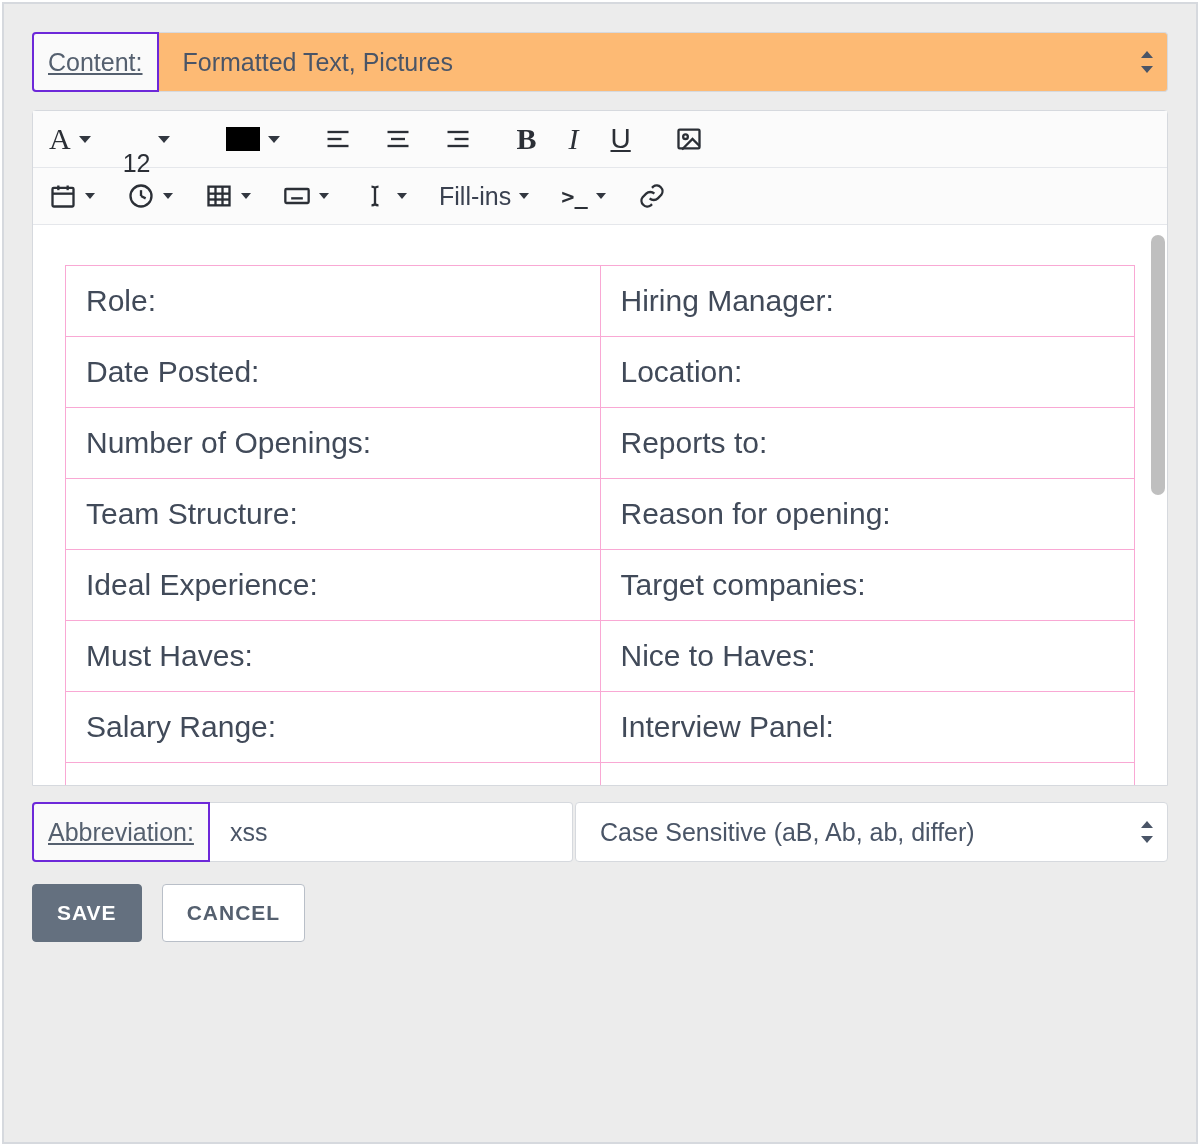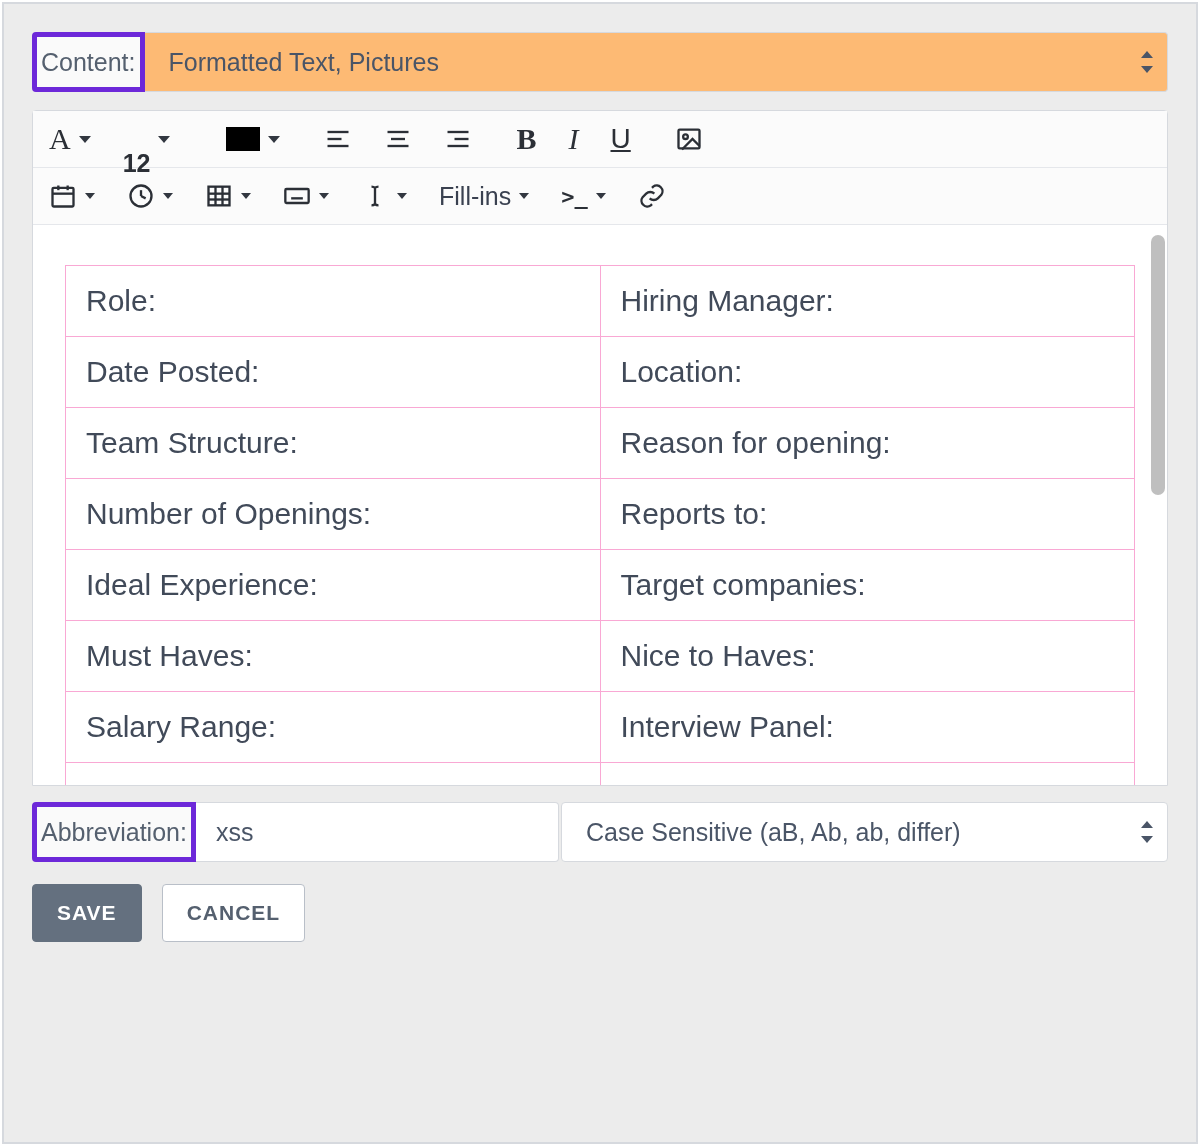--- a/index.html
+++ b/index.html
@@ -16,28 +16,29 @@
     margin: 2px;
     background: #ececec;
     padding: 28px;
     position: relative;
   }
 
   
   .row { display: flex; align-items: stretch; }
   .field-label {
     background: #fafafa;
-    border: 5px solid #6d28d9;
+    border: 2px solid #6d28d9;
     border-radius: 4px 0 0 4px;
-    padding: 0 4px;
+    padding: 0 14px;
     font-size: 25px;
     color: #55606f;
     display: flex;
     align-items: center;
     height: 60px;
+    text-decoration: underline;
   }
   .content-select {
     flex: 1;
     height: 60px;
     border: 1px solid #d6d9de;
     border-left: none;
     border-radius: 0 4px 4px 0;
     background: #fdba74;
     position: relative;
     display: flex;
@@ -210,21 +211,21 @@
   </div>
 
   <div class="editor">
 
     <div class="toolbar-row">
       <span class="tbtn">
         <span style="font-family: Georgia,'Times New Roman',serif; font-size:30px; font-weight:500;">A</span>
         <span class="caret"></span>
       </span>
       <span class="tbtn">
-        <span style="font-weight:700;margin-top:48px;">12</span>
+        <span style="font-weight:400;margin-top:48px;">12</span>
         <span class="caret"></span>
       </span>
       <span class="tbtn" style="margin-left:24px;">
         <span class="swatch"></span>
         <span class="caret"></span>
       </span>
       <span class="tbtn icon" style="margin-left:12px;">
         <svg viewBox="0 0 24 24">
             <line x1="3" y1="6" x2="21" y2="6"></line>
             <line x1="3" y1="12" x2="15" y2="12"></line>
@@ -334,26 +335,26 @@
         <tbody id="tbody">
             <tr>
               <td>Role:</td>
               <td>Hiring Manager:</td>
             </tr>
             <tr>
               <td>Date Posted:</td>
               <td>Location:</td>
             </tr>
             <tr>
+              <td>Number of Openings:</td>
+              <td>Reports to:</td>
+            </tr>
+            <tr>
               <td>Team Structure:</td>
               <td>Reason for opening:</td>
-            </tr>
-            <tr>
-              <td>Number of Openings:</td>
-              <td>Reports to:</td>
             </tr>
             <tr>
               <td>Ideal Experience:</td>
               <td>Target companies:</td>
             </tr>
             <tr>
               <td>Must Haves:</td>
               <td>Nice to Haves:</td>
             </tr>
             <tr>

